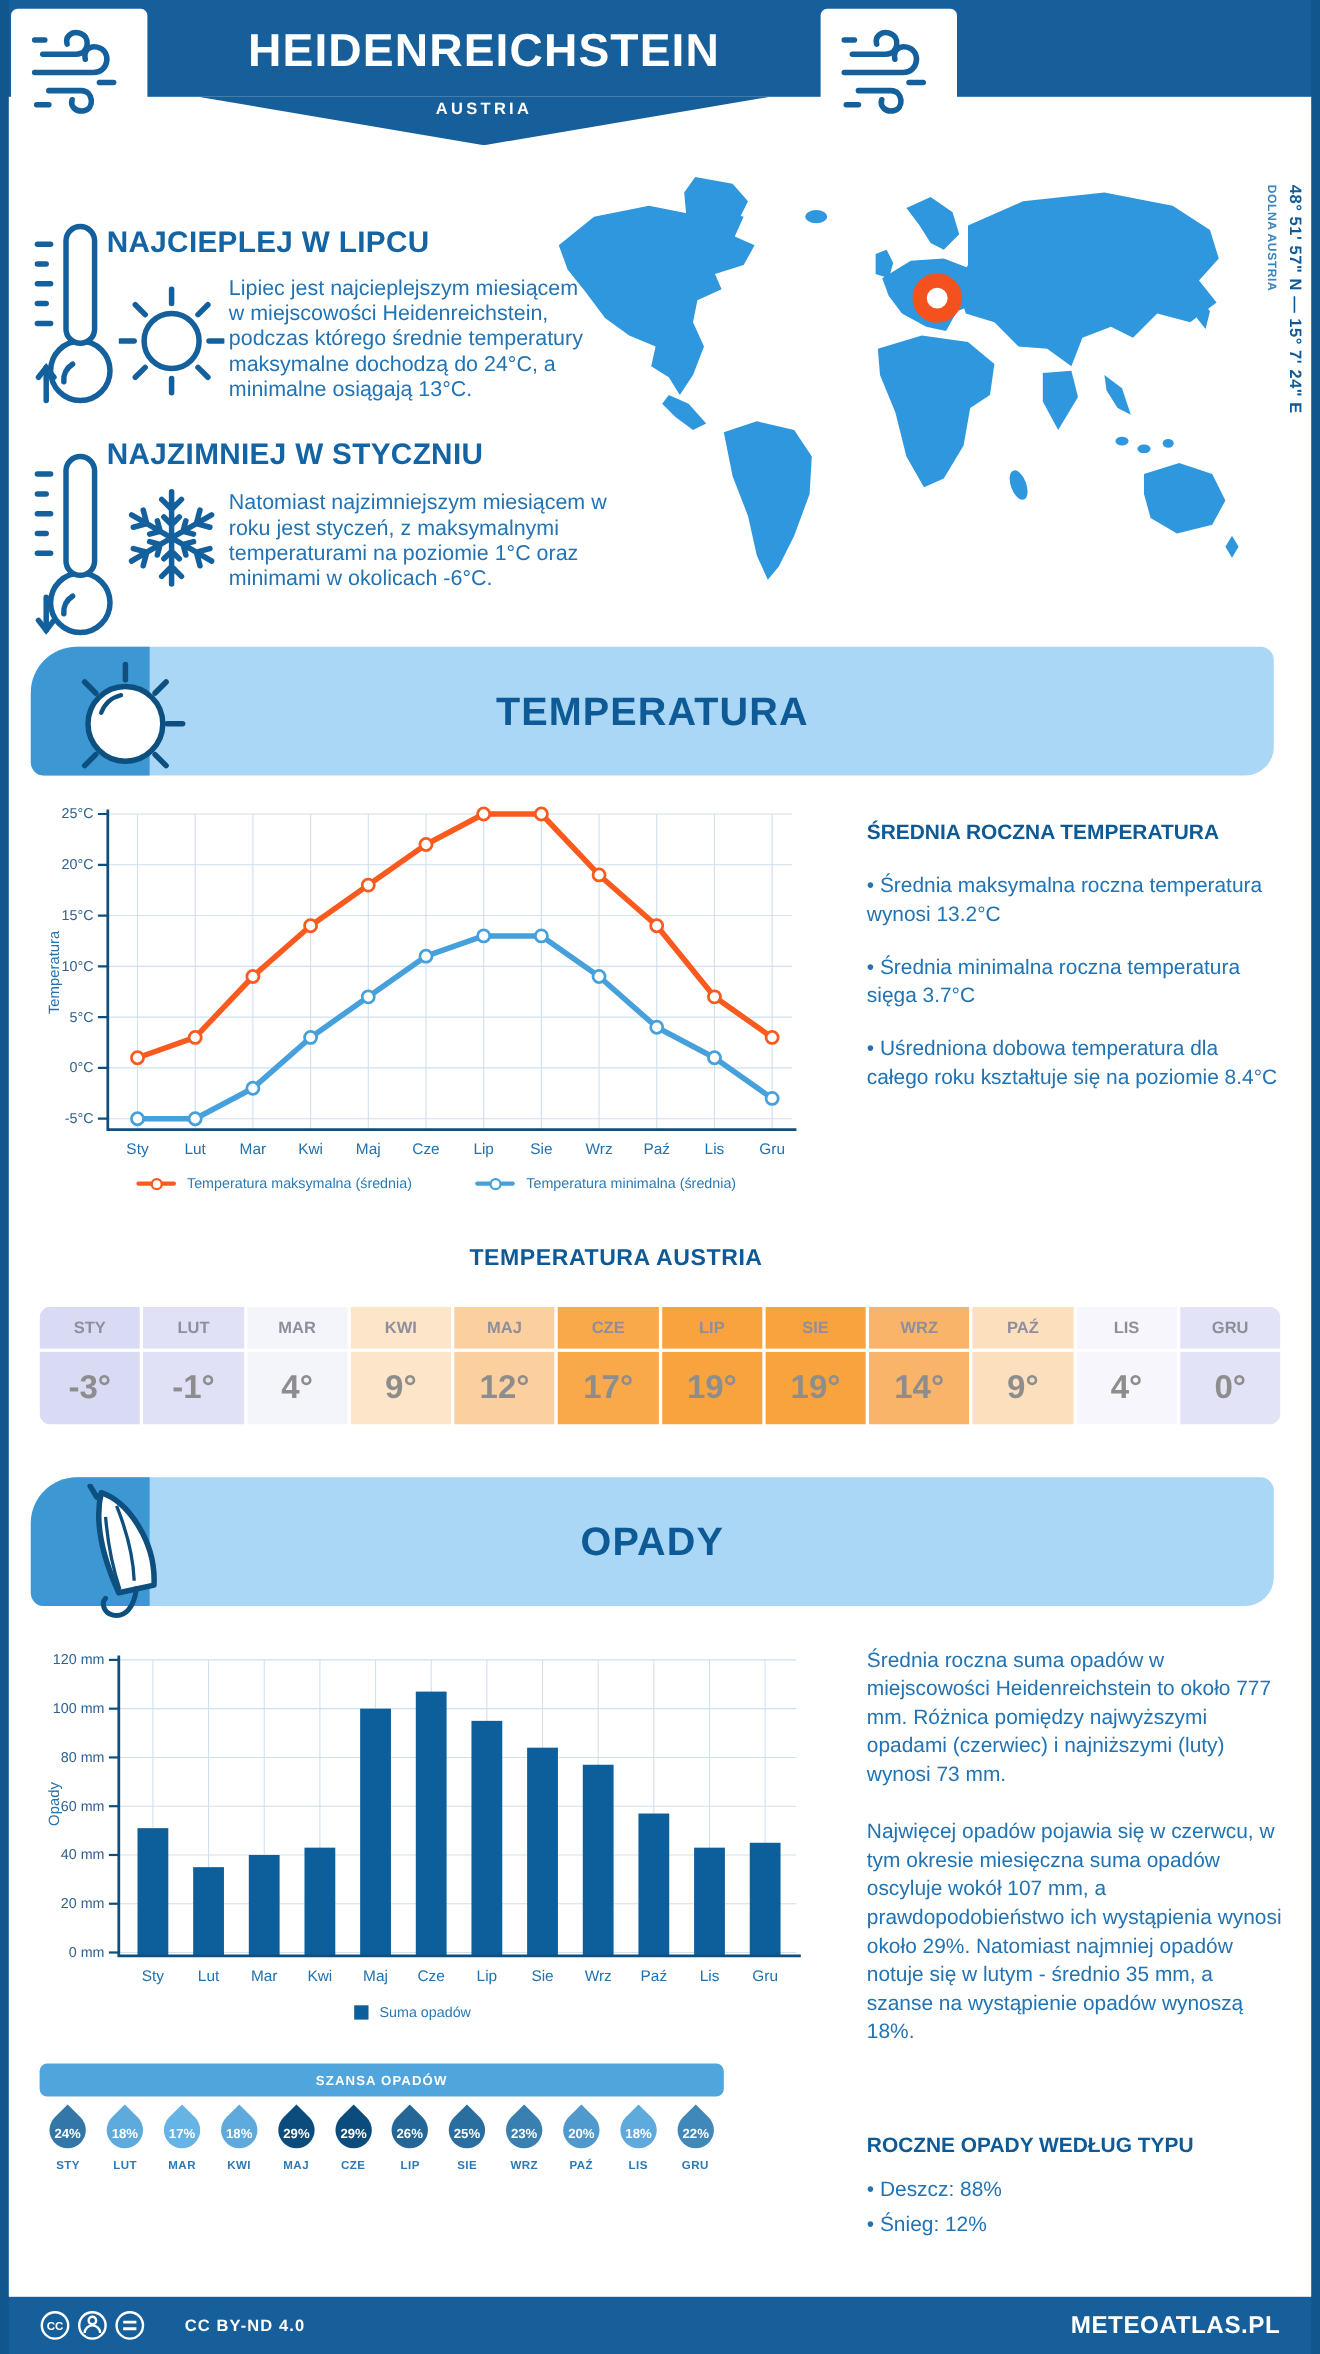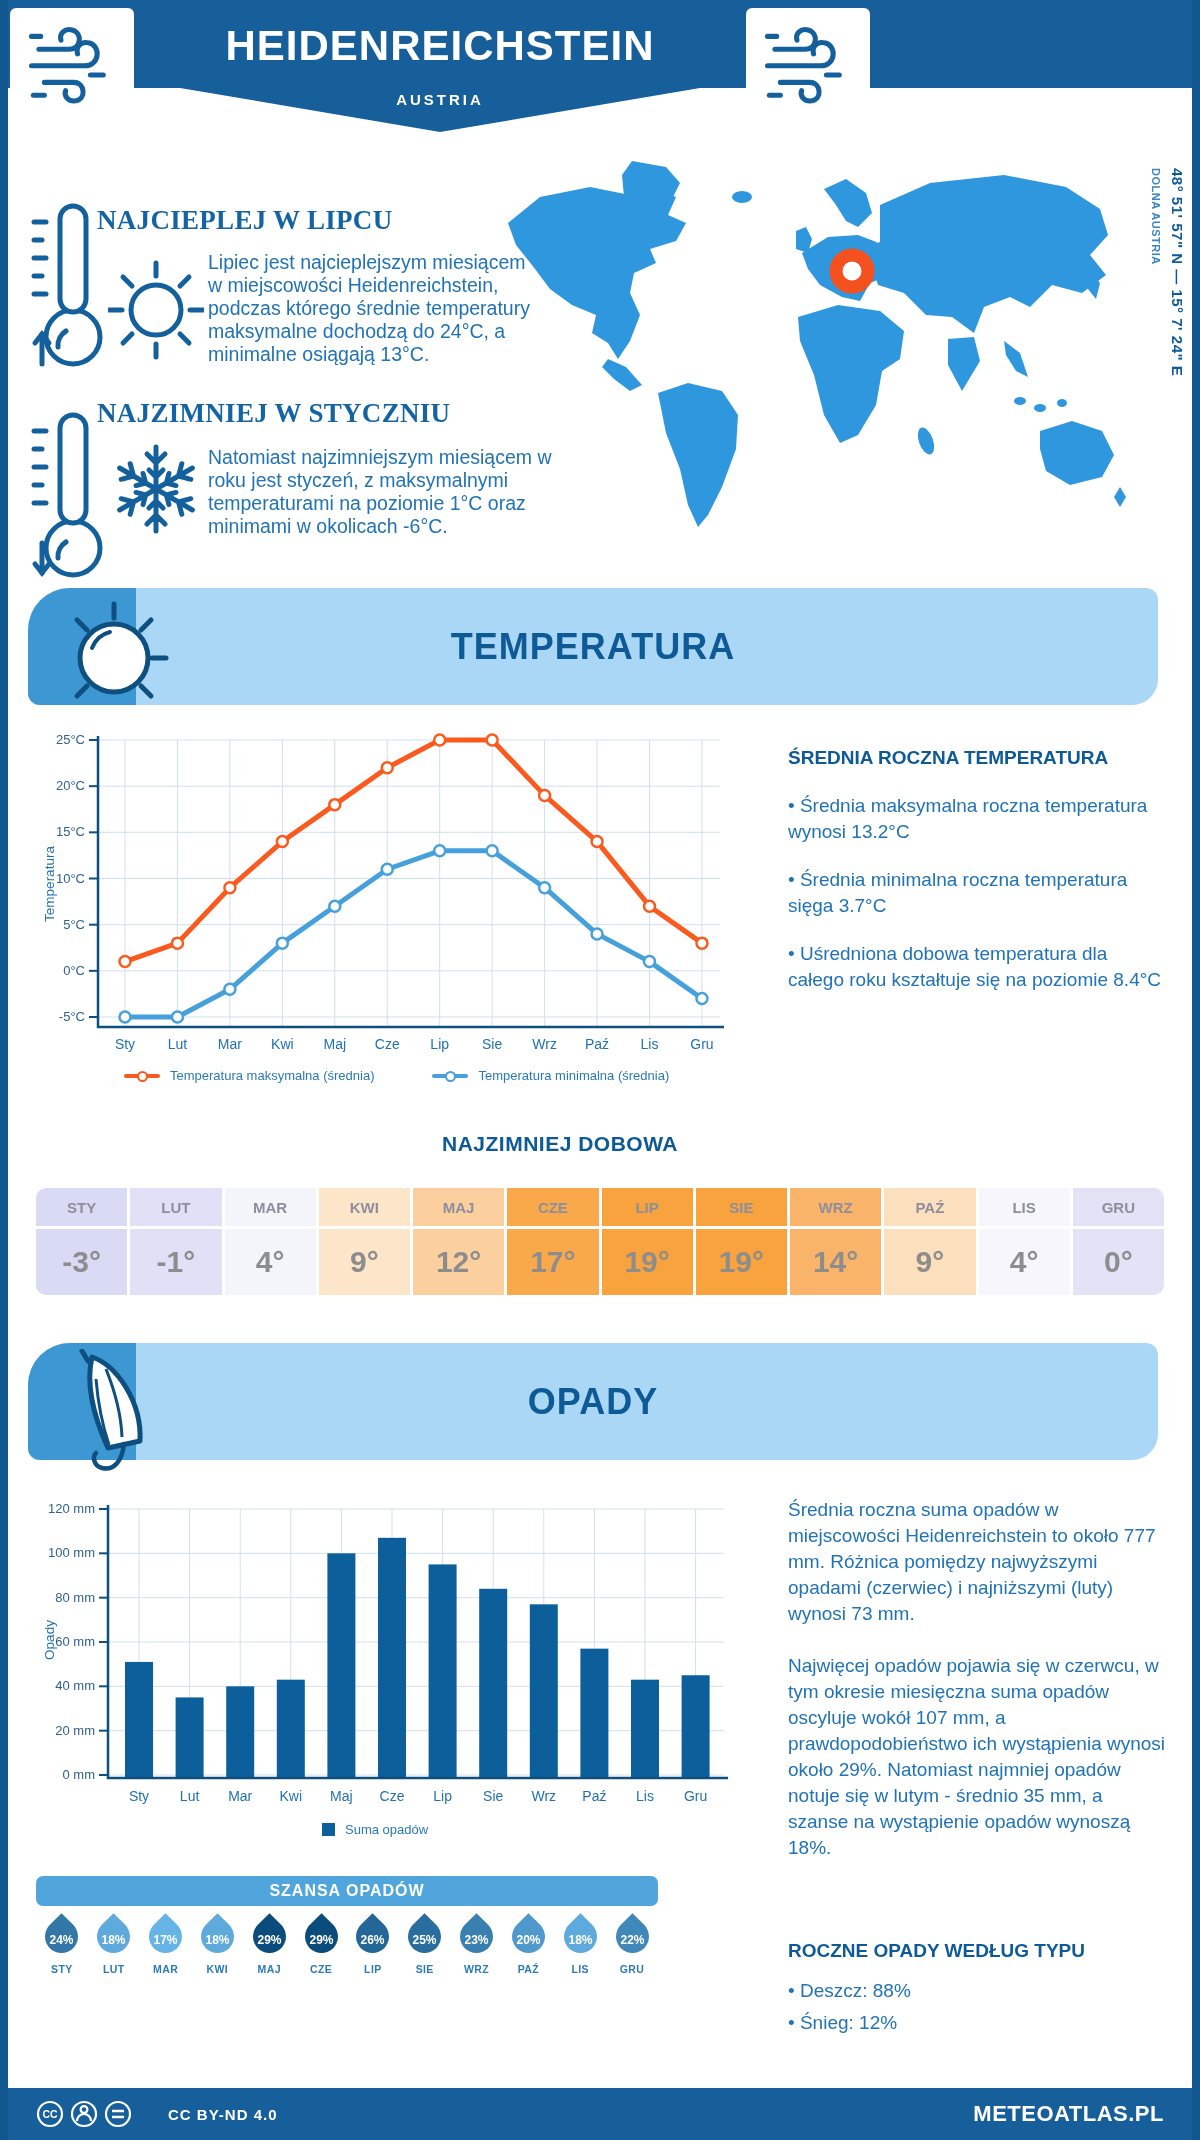--- a/index.html
+++ b/index.html
@@ -17,21 +17,21 @@
   #header-subtitle{display:inline-block;margin-top:3px;color:#fff;font-size:15px;
     font-weight:700;letter-spacing:3px;}
   .wind-box{top:8px;width:124px;height:112px;background:#fff;border-radius:6px;z-index:8;
     display:flex;align-items:center;justify-content:center;}
   
   #coords-block{right:14px;top:168px;height:330px;writing-mode:vertical-rl;z-index:9;
     display:flex;flex-direction:column;align-items:flex-start;gap:7px;}
   #coords-text{color:#0e5a96;font-size:15px;font-weight:700;letter-spacing:.5px;}
   #region-text{color:#3c86c0;font-size:11px;font-weight:600;letter-spacing:.5px;}
   
-  .intro-heading{color:#1464a4;font-size:27px;font-weight:800;letter-spacing:.3px;font-family:Liberation Serif, serif;}
+  .intro-heading{color:#1464a4;font-size:27px;font-weight:800;letter-spacing:.3px;}
   .intro-text{color:#2173b4;font-size:19.5px;line-height:23px;}
   
   .banner{left:28px;width:1130px;height:117px;background:#aad7f5;
     border-radius:42px 12px 26px 12px;z-index:4;}
   .banner .corner{position:absolute;left:0;top:0;width:108px;height:117px;background:#3d97d3;
     border-radius:42px 0 0 12px;}
   .banner .banner-title{position:absolute;left:0;right:0;top:38px;text-align:center;
     color:#0e5a96;font-size:36px;font-weight:800;letter-spacing:1px;}
   
   .tick-label{fill:#31618f;font-size:13px;font-family:"Liberation Sans",sans-serif;}
@@ -52,21 +52,21 @@
     font-size:21px;font-weight:800;letter-spacing:.5px;}
   #daily-table{left:36px;top:1188px;width:1128px;display:flex;gap:3px;
     border-radius:10px;overflow:hidden;}
   .dt-col{flex:1;display:flex;flex-direction:column;gap:3px;}
   .dt-month{height:38px;display:flex;align-items:center;justify-content:center;
     font-size:15px;font-weight:700;color:#8e8e9d;}
   .dt-val{height:66px;display:flex;align-items:center;justify-content:center;
     font-size:30px;font-weight:700;color:#8e8d8d;}
   
   #chance-header{left:36px;top:1876px;width:622px;height:30px;background:#4fa5dc;
-    border-radius:7px;color:#fff;font-size:16px;font-weight:700;letter-spacing:1px;
+    border-radius:7px;color:#fff;font-size:12px;font-weight:700;letter-spacing:1px;
     display:flex;align-items:center;justify-content:center;}
   #drops-row{left:36px;top:1912px;width:622px;display:flex;}
   .drop-slot{flex:1;display:flex;flex-direction:column;align-items:center;}
   .drop{width:33px;height:33px;border-radius:0 50% 50% 50%;transform:rotate(45deg);
     position:relative;margin:8px 0 10px 0;}
   .drop span{position:absolute;inset:0;transform:rotate(-45deg);display:flex;
     align-items:center;justify-content:center;padding-top:7px;
     font-size:12px;font-weight:700;color:#fff;}
   .drop-month{font-size:10.5px;font-weight:700;color:#2b7ab8;letter-spacing:.4px;}
   
@@ -320,21 +320,21 @@
     <span>Temperatura minimalna (średnia)</span>
   </div>
 
   <div class="abs side-panel" style="top:745px;">
     <div class="side-title">ŚREDNIA ROCZNA TEMPERATURA</div>
     <p>• Średnia maksymalna roczna temperatura wynosi 13.2°C</p>
     <p>• Średnia minimalna roczna temperatura sięga 3.7°C</p>
     <p>• Uśredniona dobowa temperatura dla całego roku kształtuje się na poziomie 8.4°C</p>
   </div>
 
-  <div class="abs" id="daily-heading">NAJZIMNIEJ DOBOWA</div>
+  <div class="abs" id="daily-heading">TEMPERATURA AUSTRIA</div>
   <div class="abs" id="daily-table">
       <div class="dt-col">
         <div class="dt-month" style="background: rgb(217, 218, 243);">STY</div>
         <div class="dt-val" style="background: rgb(217, 218, 243);">-3°</div>
       </div>
       <div class="dt-col">
         <div class="dt-month" style="background: rgb(224, 225, 246);">LUT</div>
         <div class="dt-val" style="background: rgb(224, 225, 246);">-1°</div>
       </div>
       <div class="dt-col">

